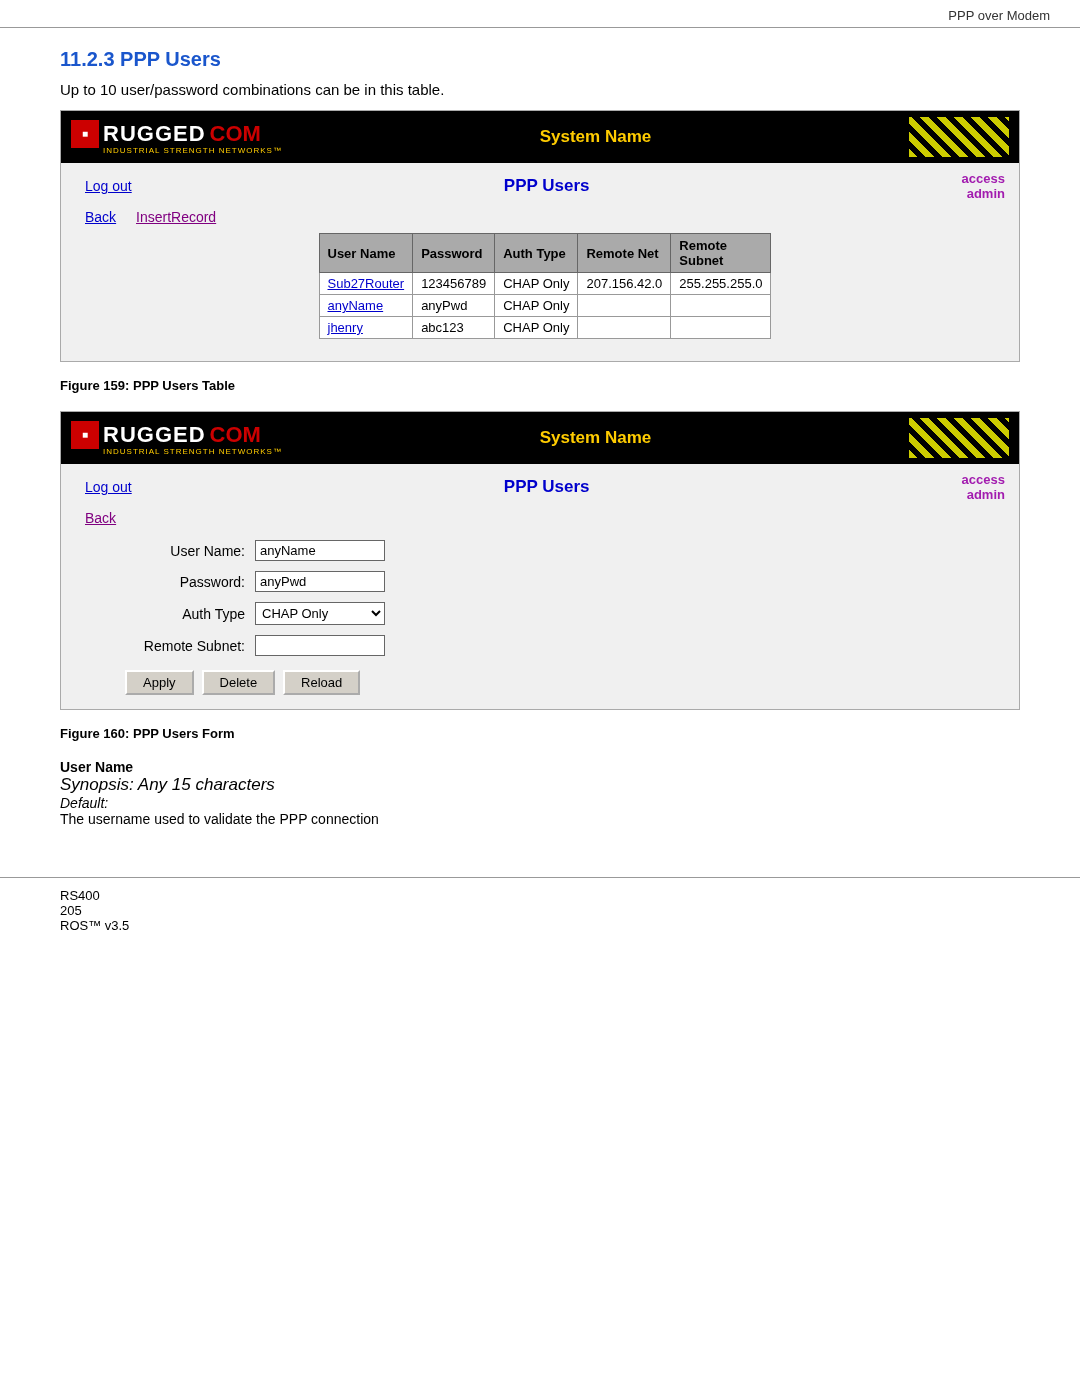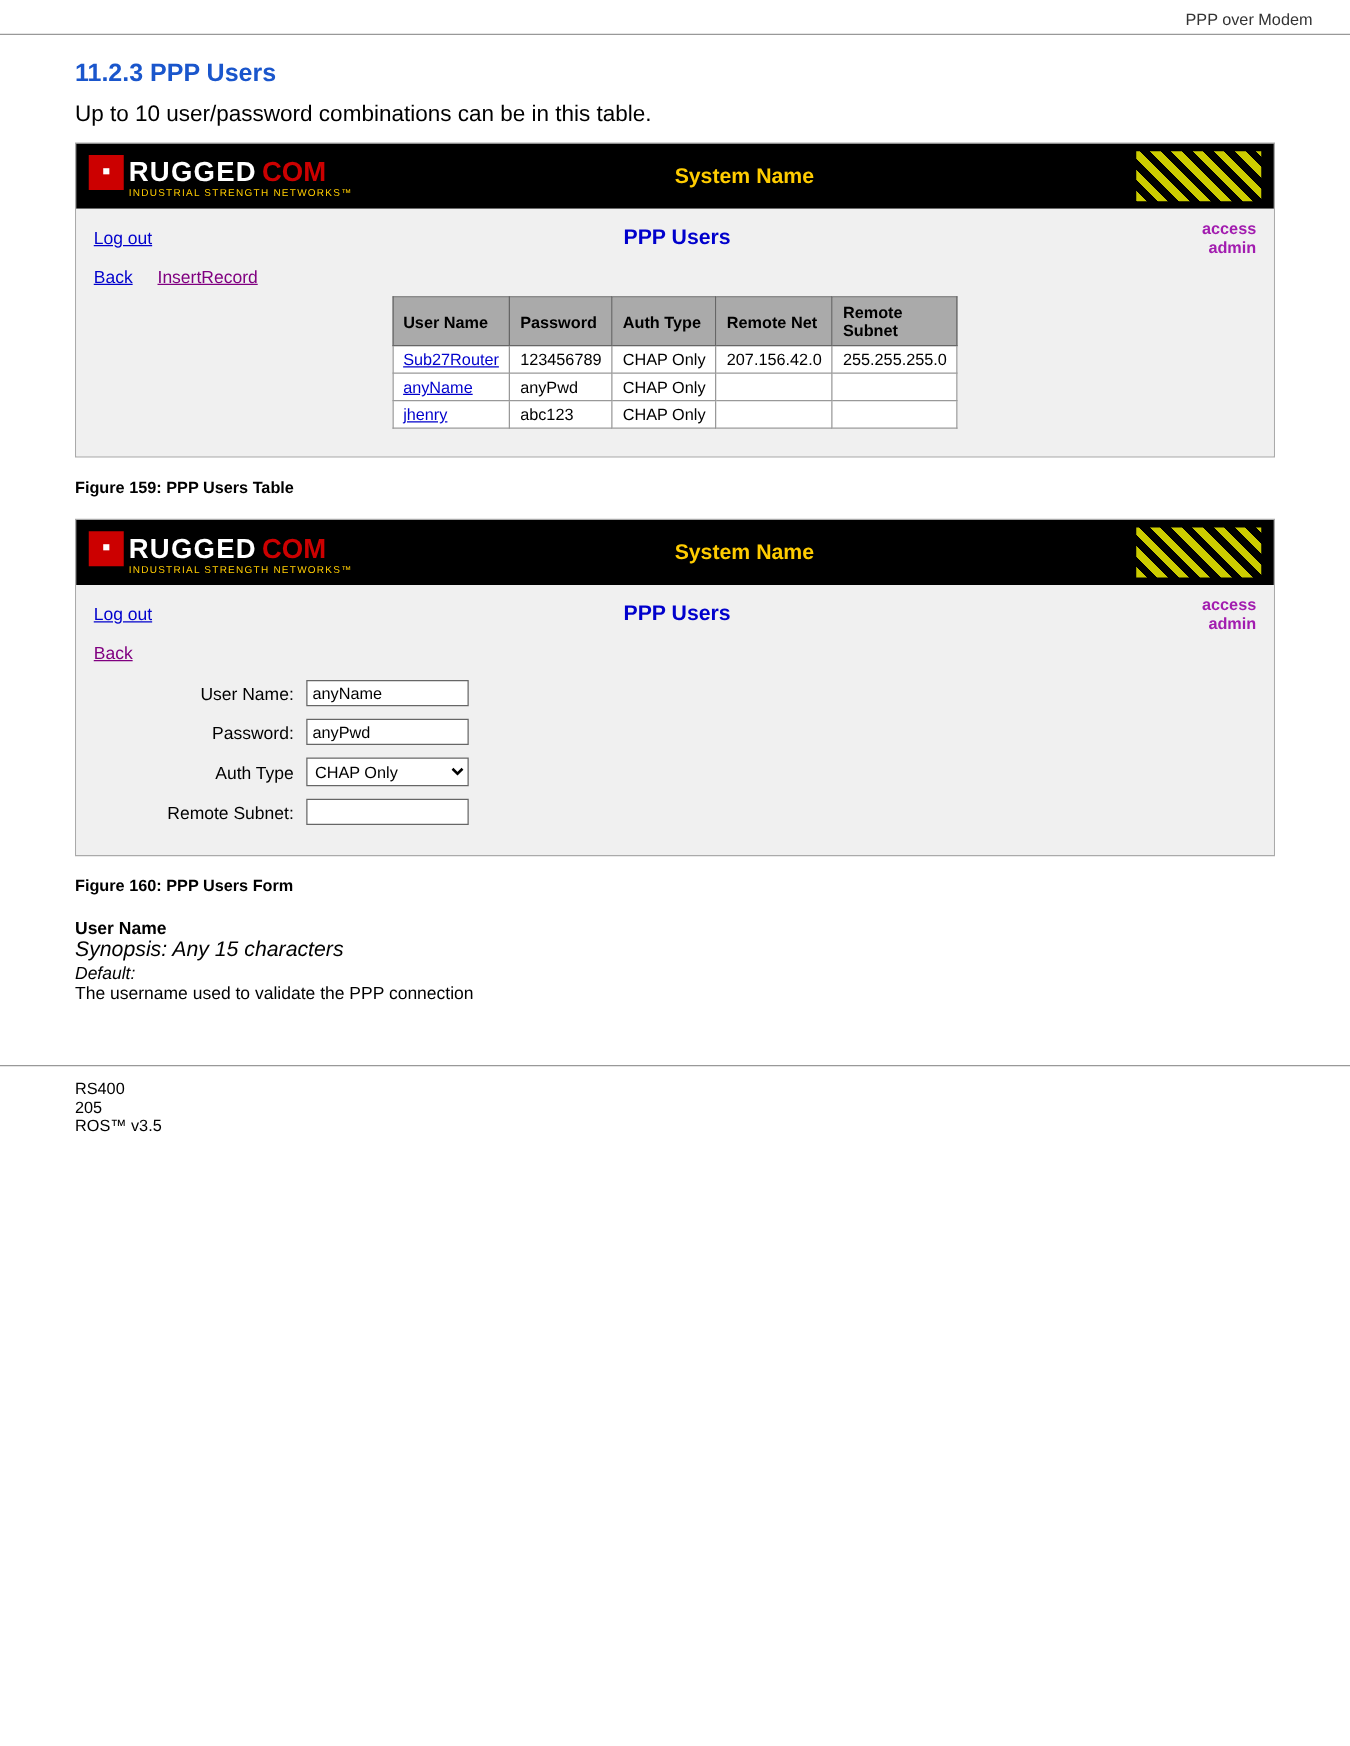--- a/index.html
+++ b/index.html
@@ -27,21 +27,21 @@
 
     
     .section-heading {
       font-size: 20px;
       font-weight: bold;
       color: #1a56cc;
       margin-bottom: 10px;
     }
 
     .section-intro {
-      font-size: 18px;
+      font-size: 15px;
       margin-bottom: 12px;
     }
 
     
     .ruggedcom-panel {
       border: 1px solid #aaa;
       margin-bottom: 16px;
       background: #fff;
     }
 
@@ -113,21 +113,21 @@
       background: repeating-linear-gradient(
         45deg,
         #cccc00,
         #cccc00 6px,
         #000 6px,
         #000 12px
       );
     }
 
     .panel-body {
-      padding: 8px 14px 14px 14px;
+      padding: 8px 14px 14px 24px;
       background: #f0f0f0;
     }
 
     .panel-nav {
       display: flex;
       align-items: center;
       justify-content: space-between;
       margin-bottom: 8px;
     }
 
@@ -406,20 +406,25 @@
         <select class="form-select">
           <option>CHAP Only</option>
           <option>PAP Only</option>
           <option>Either</option>
         </select>
       </div>
       <div class="form-row">
         <div class="form-label">Remote Subnet:</div>
         <input class="form-input" type="text" value="" style="">
       </div>
+      <div class="form-buttons">
+        <button class="form-btn">Apply</button>
+        <button class="form-btn">Delete</button>
+        <button class="form-btn">Reload</button>
+      </div>
     </div>
   </div>
 
   <div class="figure-caption">Figure 160: PPP Users Form</div>
 
   <div class="field-description">
     <div class="field-name">User Name</div>
     <div class="field-synopsis">Synopsis: Any 15 characters</div>
     <div class="field-default">Default:</div>
     <div class="field-desc">The username used to validate the PPP connection</div>

